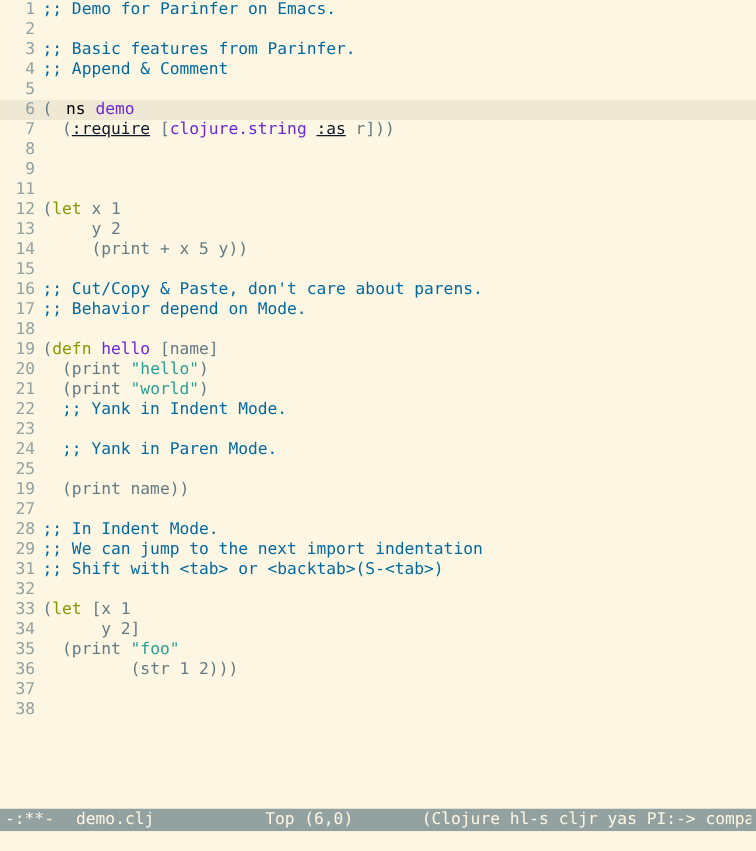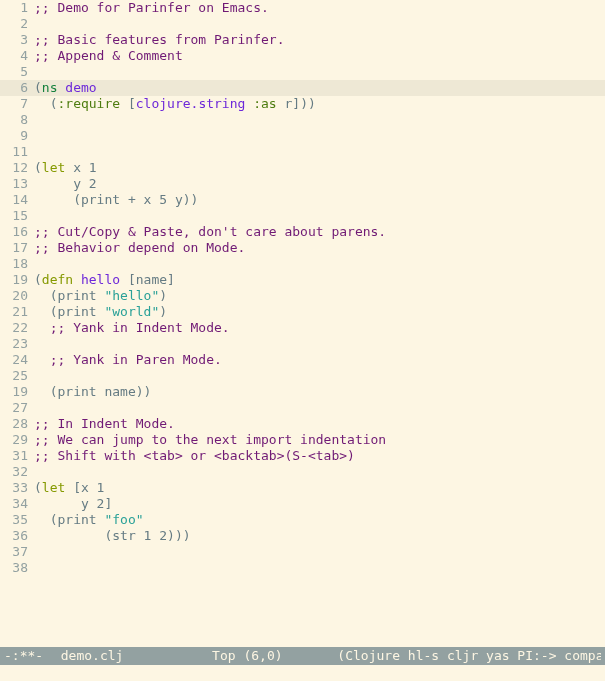--- a/index.html
+++ b/index.html
@@ -36,28 +36,28 @@
     width: 28px;
     text-align: right;
     padding-right: 6px;
     color: #93a1a1;
     flex: 0 0 auto;
     user-select: none;
   }
   .code {
     flex: 1 1 auto;
   }
-  .comment { color: #701a75; }
+  .comment { color: #0369a1; }
   .paren   { color: #657b83; }
   .keyword { color: #859900; }
   .sym     { color: #6d28d9; }
-  .kwcolon { color: #4d7c0f; }
+  .kwcolon { color: #0f172a; text-decoration: underline; }
   .str     { color: #2aa198; }
   .plain   { color: #657b83; }
-  .builtin { color: #15803d; }
+  .builtin { color: #000000; margin-left: 11px; }
 
   .modeline {
     height: 18px;
     line-height: 18px;
     background: #93a1a1;
     color: #fdf6e3;
     padding: 0 4px;
     font-size: 13px;
     display: flex;
     white-space: pre;

